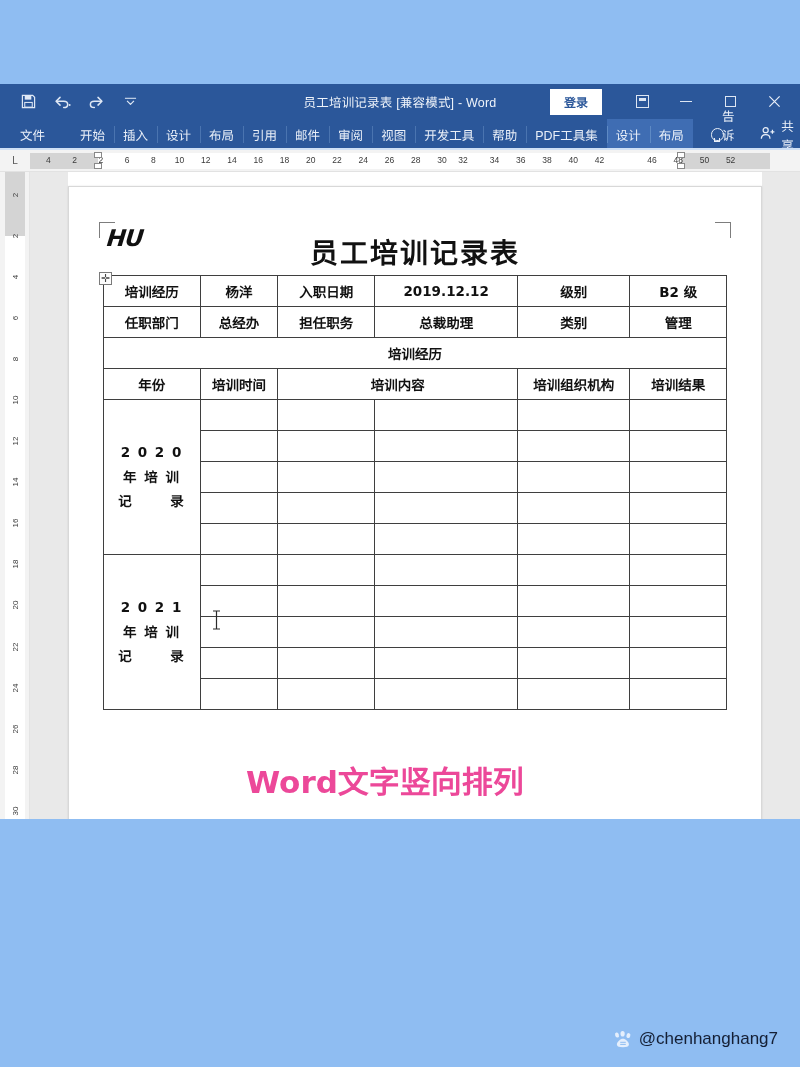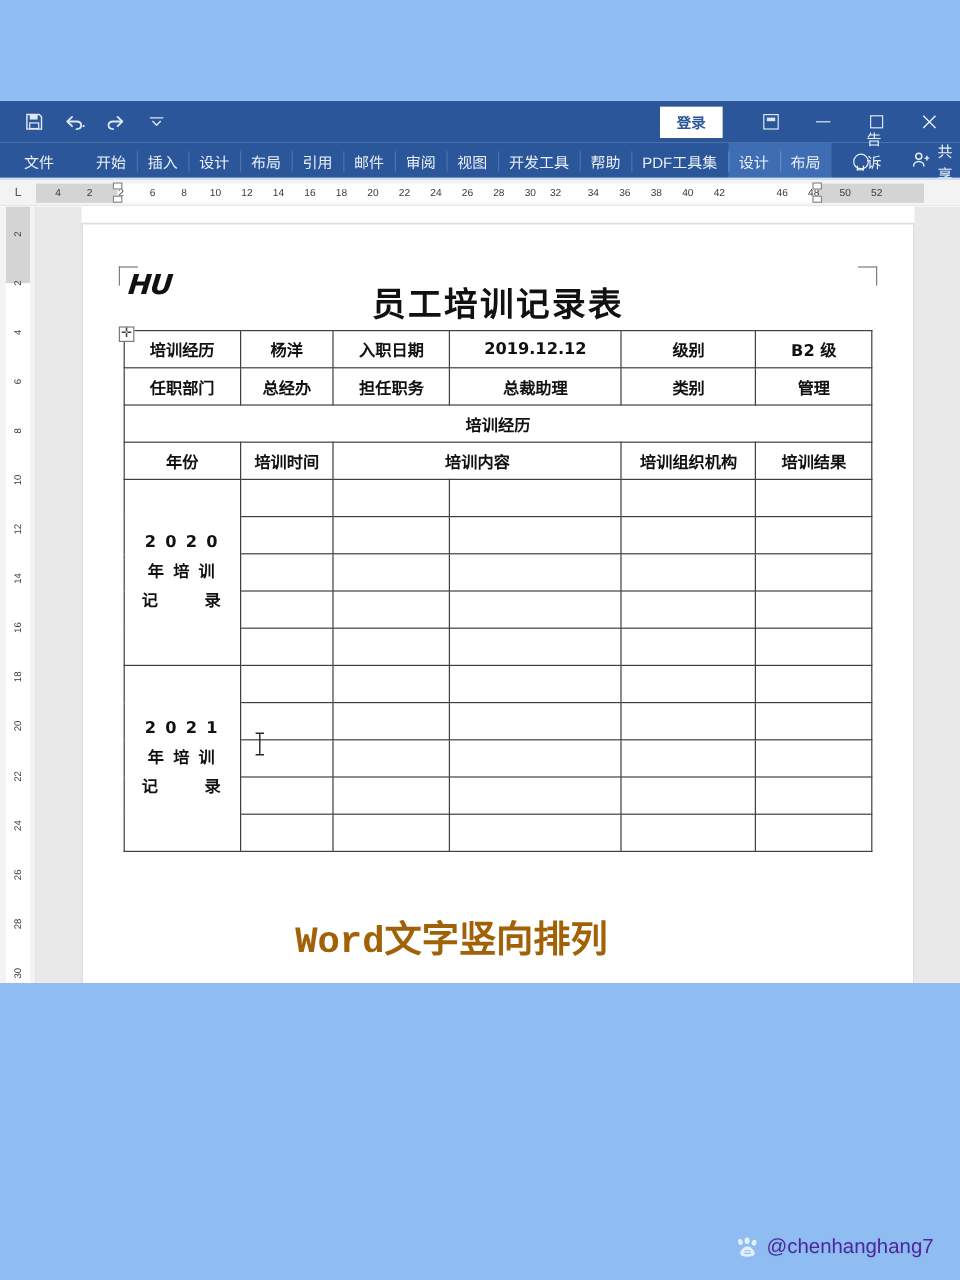--- a/index.html
+++ b/index.html
@@ -217,32 +217,32 @@
     font-size:31px; font-weight:700; color:#d81b20;
     font-family:"DejaVu Sans","Liberation Sans",sans-serif;
     letter-spacing:0px; white-space:nowrap;
     -webkit-text-stroke:2.2px #ffffff;
     paint-order:stroke fill;
     text-shadow:
        1.5px 0 0 #fff, -1.5px 0 0 #fff, 0 1.5px 0 #fff, 0 -1.5px 0 #fff,
        1.2px 1.2px 0 #fff, -1.2px 1.2px 0 #fff, 1.2px -1.2px 0 #fff, -1.2px -1.2px 0 #fff;
   }
   .red-overlay .inner {
-    -webkit-text-stroke:0; color:#a16207;font-family:Liberation Mono, monospace;
+    -webkit-text-stroke:0; color:#ec4899;
   }
 
   .text-cursor {
     position:absolute; left:212px; top:526px; z-index:35;
     width:9px; height:20px; pointer-events:none;
   }
 
   .watermark {
     position:absolute; right:22px; bottom:18px; z-index:50;
     display:flex; align-items:center; gap:6px;
-    color:#4c1d95; font-size:17px; opacity:.95;
+    color:#0f172a; font-size:17px; opacity:.95;
     font-family:"Liberation Sans",sans-serif;
     text-shadow:0 0 2px rgba(120,170,225,.55);
   }
   .bd-logo {
     width:20px; height:17px; position:relative; flex:0 0 20px;
   }
 </style>
 </head>
 <body>
 
@@ -274,20 +274,21 @@
           </svg>
       </div>
       <div class="qat-btn">
         <svg width="13" height="10" viewBox="0 0 14 10">
             <path d="M1 1h12" stroke="#dfe8f5" stroke-width="1.1"></path>
             <path d="M3.3 3.8 7 7.6l3.7-3.8" fill="none" stroke="#dfe8f5" stroke-width="1.3" stroke-linejoin="round"></path>
           </svg>
       </div>
     </div>
 
+    <div class="title-text">员工培训记录表 [兼容模式]  -  Word</div>
 
     <div class="tb-right">
       <div class="signin-btn">登录</div>
       <div class="wb">
           <span class="ribbon-opts-icon"></span>
         </div>
       <div class="wb">
           <span class="min-icon"></span>
         </div>
       <div class="wb">

